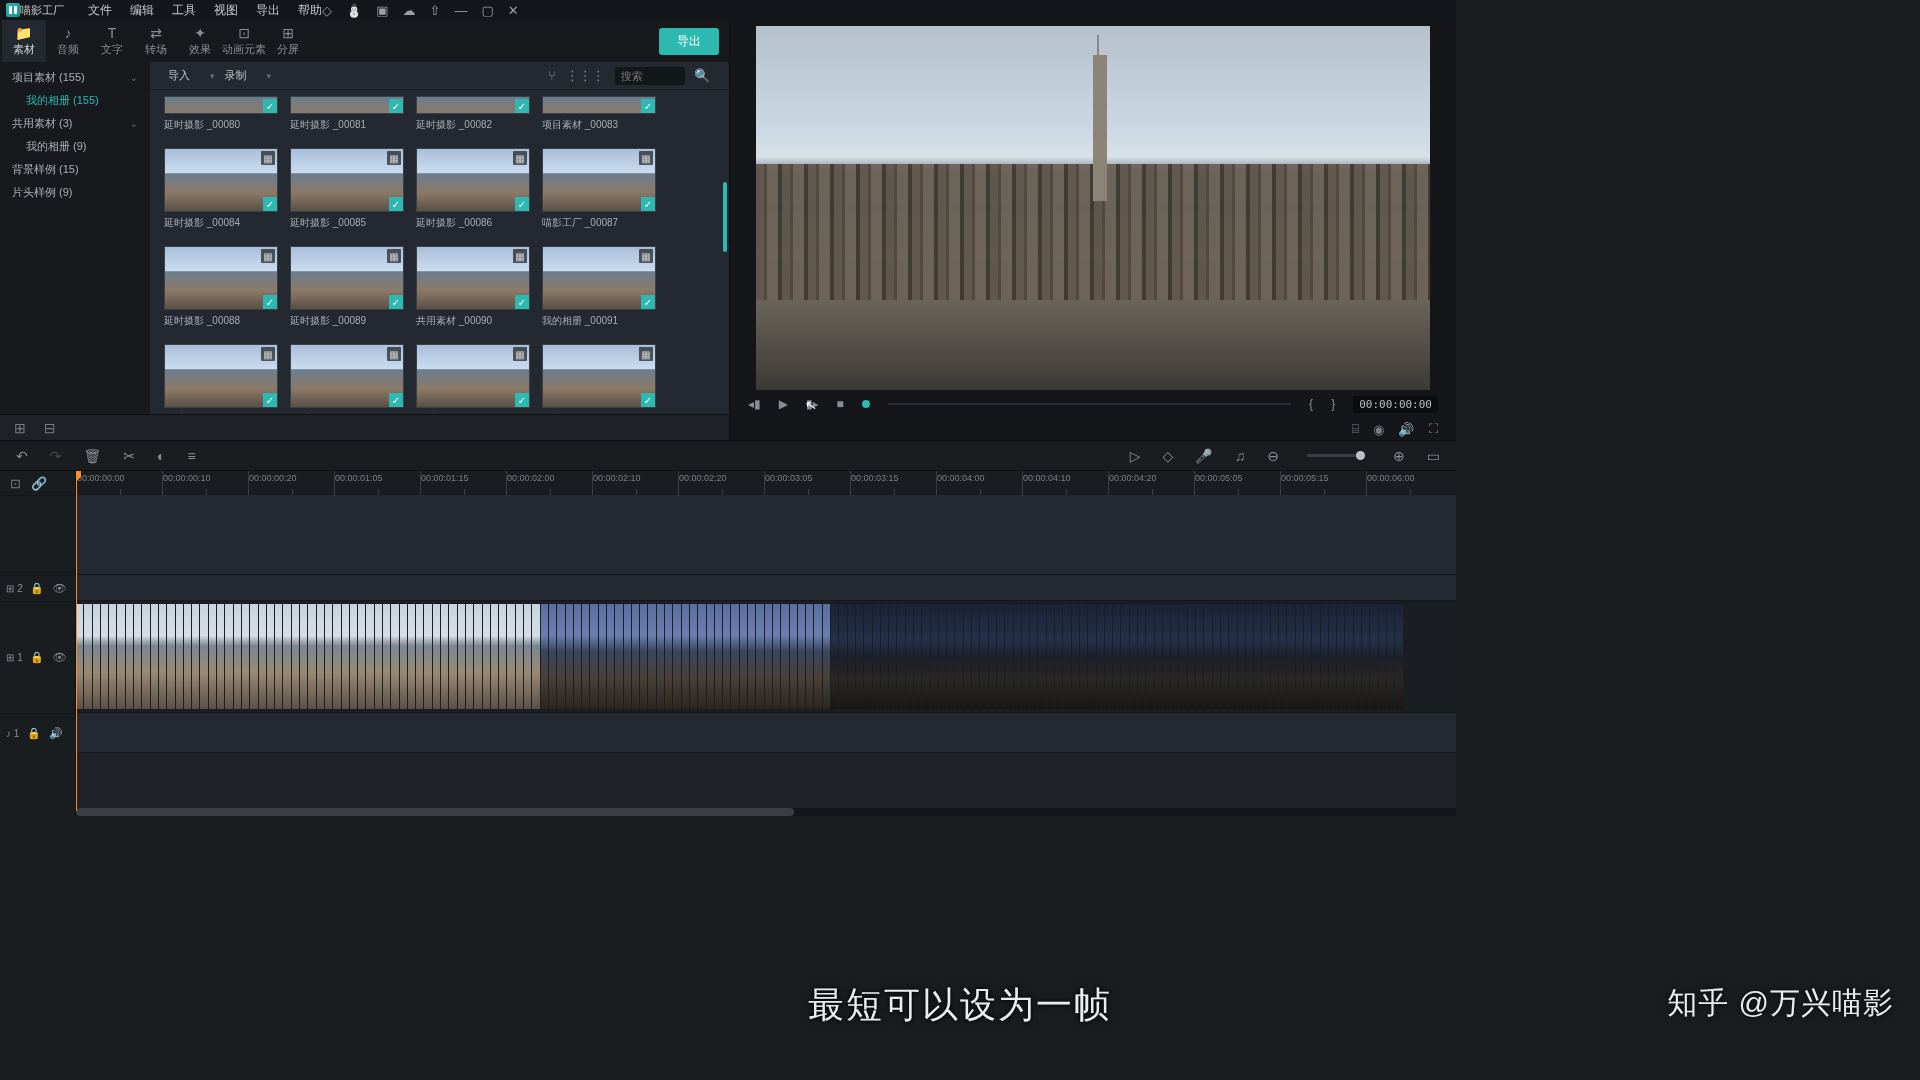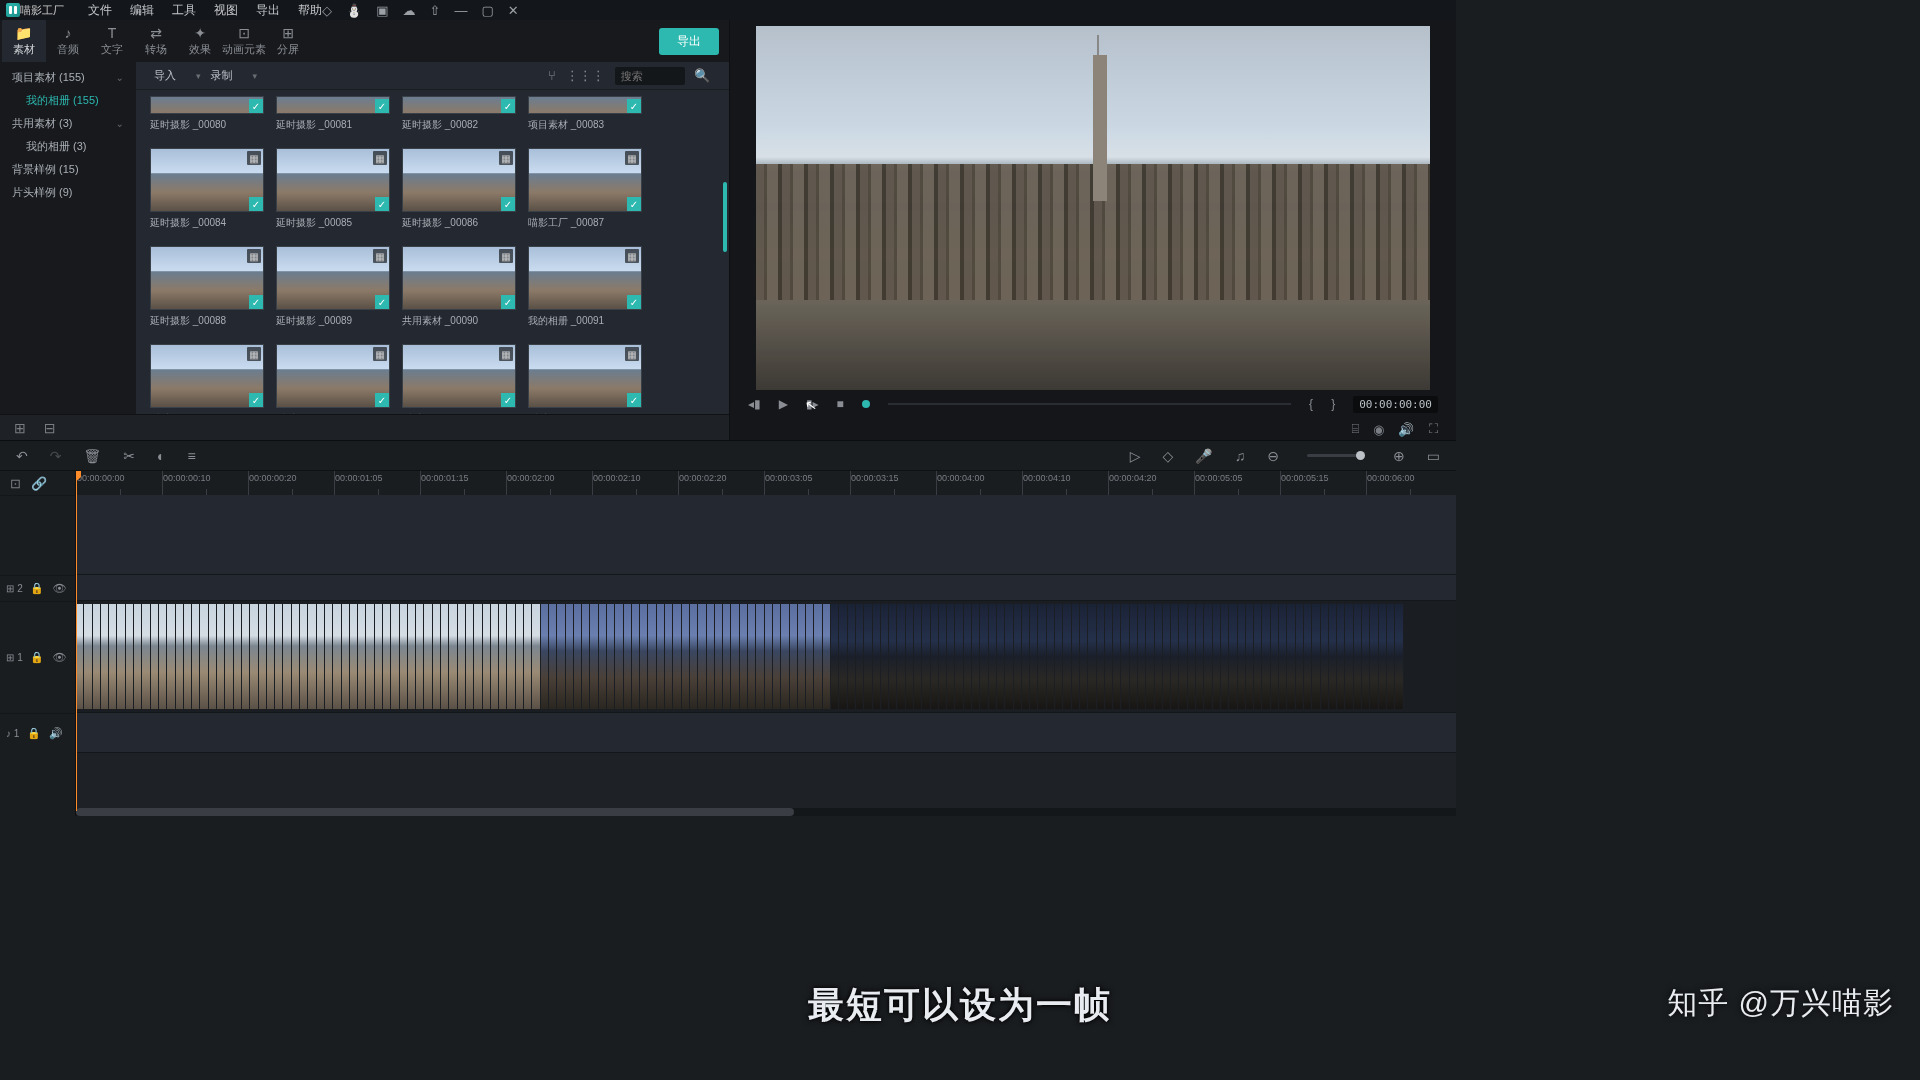--- a/index.html
+++ b/index.html
@@ -15,21 +15,21 @@
 .win-ctrls{display:flex;gap:14px;font-size:13px;color:#9aa0a6}
 .win-ctrls span{cursor:pointer}
 .upper{display:flex;height:420px;background:#1e2226}
 .left-pane{width:730px;display:flex;flex-direction:column;border-right:1px solid #0d0f11}
 .tabbar{height:42px;background:#17191c;display:flex;align-items:flex-end;padding-left:2px}
 .tab{width:44px;height:42px;display:flex;flex-direction:column;align-items:center;justify-content:center;gap:2px;color:#8a8e94;cursor:pointer;font-size:11px}
 .tab.active{background:#242830;color:#d4d7db}
 .tab .ic{font-size:14px;line-height:1}
 .export-btn{margin-left:auto;margin-right:10px;align-self:center;background:#2db8b0;color:#fff;border:none;padding:5px 18px;border-radius:3px;font-size:12px;cursor:pointer}
 .media-wrap{display:flex;flex:1;min-height:0}
-.sidebar{width:136px;background:#17191c;padding-top:4px;overflow:auto}
+.sidebar{width:150px;background:#17191c;padding-top:4px;overflow:auto}
 .sb-item{padding:4px 12px;font-size:11px;display:flex;align-items:center;justify-content:space-between;cursor:pointer;color:#aab0b7}
 .sb-item.sel{color:#2db8b0}
 .sb-item .chev{font-size:10px;color:#666}
 .sb-sub{padding-left:26px;color:#2db8b0}
 .media-main{flex:1;display:flex;flex-direction:column;background:#242830;min-width:0}
 .media-tools{height:28px;display:flex;align-items:center;padding:0 18px;gap:10px;border-bottom:1px solid #1a1d20}
 .tool-dd{display:flex;align-items:center;gap:20px;font-size:11px;color:#bcc1c7;cursor:pointer}
 .tool-dd .dd-ar{font-size:9px;color:#6a6e74}
 .mt-spacer{flex:1}
 .mt-ic{font-size:13px;color:#8a8e94;cursor:pointer}
@@ -80,21 +80,21 @@
 .track.empty{height:80px}
 .track.v2{height:26px}
 .track.v1{height:112px;background:#1a1d21}
 .track.a1{height:40px}
 .clips{position:absolute;left:0;top:3px;bottom:3px;display:flex;width:1330px;overflow:hidden}
 .clip{flex:0 0 auto;width:8.3px;height:100%;border-right:1px solid #1b1f24;background:linear-gradient(to bottom,#c8d4de 0%,#d5dde4 30%,#7b8690 40%,#9a8a74 65%,#5a5046 100%)}
 .clip.dusk{background:linear-gradient(to bottom,#5a6fa0 0%,#6a7fb0 30%,#3a4660 45%,#4a4038 70%,#2a2620 100%)}
 .clip.night{background:linear-gradient(to bottom,#1a2235 0%,#24304a 35%,#1a1f2a 50%,#2a2824 72%,#181614 100%)}
 .hscroll{position:absolute;left:0;bottom:0;height:8px;width:100%;background:#14171a}
 .hscroll::before{content:"";position:absolute;left:0;width:52%;height:100%;background:#3a3e44;border-radius:4px}
-.subtitle-ov{position:absolute;left:50%;transform:translateX(-50%);bottom:50px;font-size:36px;font-weight:700;color:#e8ecf0;text-shadow:0 0 6px #000,0 0 3px #000;letter-spacing:2px;pointer-events:none;z-index:10}
+.subtitle-ov{position:absolute;left:50%;transform:translateX(-50%);bottom:50px;font-size:36px;font-weight:400;color:#e8ecf0;text-shadow:0 0 6px #000,0 0 3px #000;letter-spacing:2px;pointer-events:none;z-index:10}
 .watermark{position:absolute;right:26px;bottom:56px;font-size:30px;font-weight:400;color:#e8ecf0;text-shadow:0 0 6px #000;letter-spacing:1px;pointer-events:none;z-index:10}
 .cursor{position:absolute;left:805px;top:397px;font-size:14px;color:#fff;z-index:20;pointer-events:none;transform:rotate(-10deg)}
 </style>
 </head>
 <body>
 
 <div class="titlebar">
  <div class="logo">
       <span class="logo-mark"></span>
       <span>喵影工厂</span>
@@ -159,21 +159,21 @@
             <span class="chev">⌄</span>
           </div>
     <div class="sb-item sb-sub sel">
             <span>我的相册 (155)</span>
           </div>
     <div class="sb-item">
             <span>共用素材 (3)</span>
             <span class="chev">⌄</span>
           </div>
     <div class="sb-item" style="padding-left:26px">
-            <span>我的相册 (3)</span>
+            <span>我的相册 (9)</span>
           </div>
     <div class="sb-item">
             <span>背景样例 (15)</span>
           </div>
     <div class="sb-item">
             <span>片头样例 (9)</span>
           </div>
    </div>
    <div class="media-main" style="position:relative">
     <div class="media-tools">

